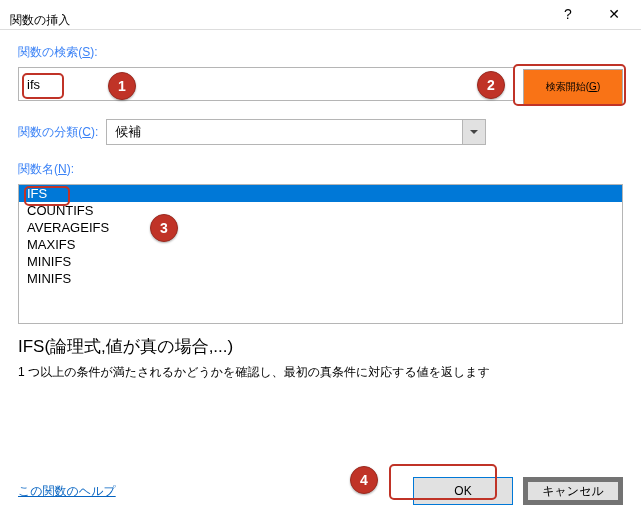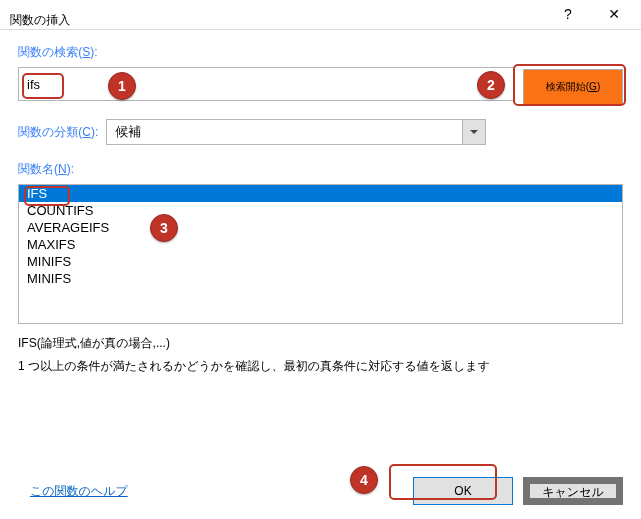--- a/index.html
+++ b/index.html
@@ -84,42 +84,42 @@
     font-size: 13px;
   }
   .listbox .item {
     padding: 1px 8px;
     cursor: default;
   }
   .listbox .item.selected {
     background: #0078d7;
     color: #fff;
   }
-  .syntax { font-size: 12px; margin-bottom: 6px; margin-top: 11px; }
+  .syntax { font-size: 17px; margin-bottom: 6px; margin-top: 11px; }
   .description { font-size: 12px; margin-bottom: 20px; }
   .footer {
     position: absolute;
     bottom: 14px;
-    left: 30px; right: 18px;
+    left: 18px; right: 18px;
     display: flex;
     align-items: center;
   }
   .help-link {
     color: #0563c1;
     text-decoration: underline;
     font-size: 12px;
   }
   .footer-buttons {
     margin-left: auto;
     display: flex;
     gap: 10px;
   }
   .dlg-btn {
     width: 100px; height: 28px;
-    border: 7px solid #737373;
+    border: 5px solid #737373;
     background: #e1e1e1;
     font-size: 12px;
   }
   .dlg-btn.primary { border: 1px solid #0078d7; }
   
   .anno-circle {
     position: absolute;
     width: 28px; height: 28px;
     border-radius: 50%;
     background: #c03327;

